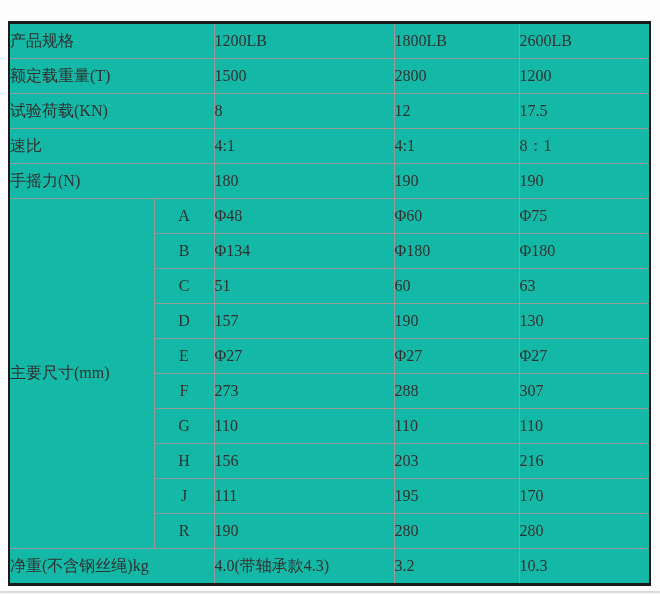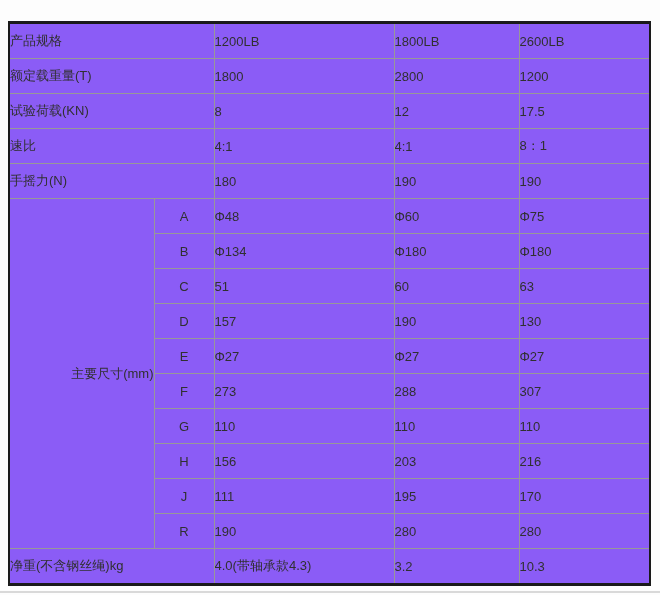--- a/index.html
+++ b/index.html
@@ -8,39 +8,40 @@
     width:660px;height:595px;
     background:#fdfdfd;
     overflow:hidden;
     font-family:"Liberation Sans","DejaVu Sans",sans-serif;
   }
   table.spec{
     position:absolute;left:8px;top:21px;
     width:643px;
     table-layout:fixed;
     border-collapse:collapse;
-    background:#8b5cf6;
+    background:#14b8a6;
     border:2px solid #1a1a1a;
     border-top-width:3px;
     border-bottom-width:3px;
     color:#303030;
-    font-size:13px;
+    font-size:16px;
+    font-family:Liberation Serif, serif;
   }
   table.spec td{
     border:1px solid #989898;
     height:34px;
     padding:0;
     vertical-align:middle;
     white-space:nowrap;
     overflow:hidden;
     font-weight:400;
   }
   td.lbl{padding-left:34px;}
   td.ftlbl{padding-left:10px;}
-  td.dimlbl{text-align:right;}
+  td.dimlbl{text-align:left;}
   td.key{text-align:center;}
   td.c1{padding-left:20px;margin-left:22px;}
   td.c2{padding-left:30px;}
   td.c3{padding-left:33px;}
   .bottom-line{
     position:absolute;left:0;right:0;top:591px;height:2px;
     background:#d9d9d9;
   }
 </style>
 </head>
@@ -57,21 +58,21 @@
     </colgroup>
     <tbody>
       <tr>
         <td class="lbl" colspan="2">产品规格</td>
         <td class="c1">1200LB</td>
         <td class="c2">1800LB</td>
         <td class="c3">2600LB</td>
       </tr>
       <tr>
         <td class="lbl" colspan="2">额定载重量(T)</td>
-        <td class="c1">1800</td>
+        <td class="c1">1500</td>
         <td class="c2">2800</td>
         <td class="c3">1200</td>
       </tr>
       <tr>
         <td class="lbl" colspan="2">试验荷载(KN)</td>
         <td class="c1">8</td>
         <td class="c2">12</td>
         <td class="c3">17.5</td>
       </tr>
       <tr>

